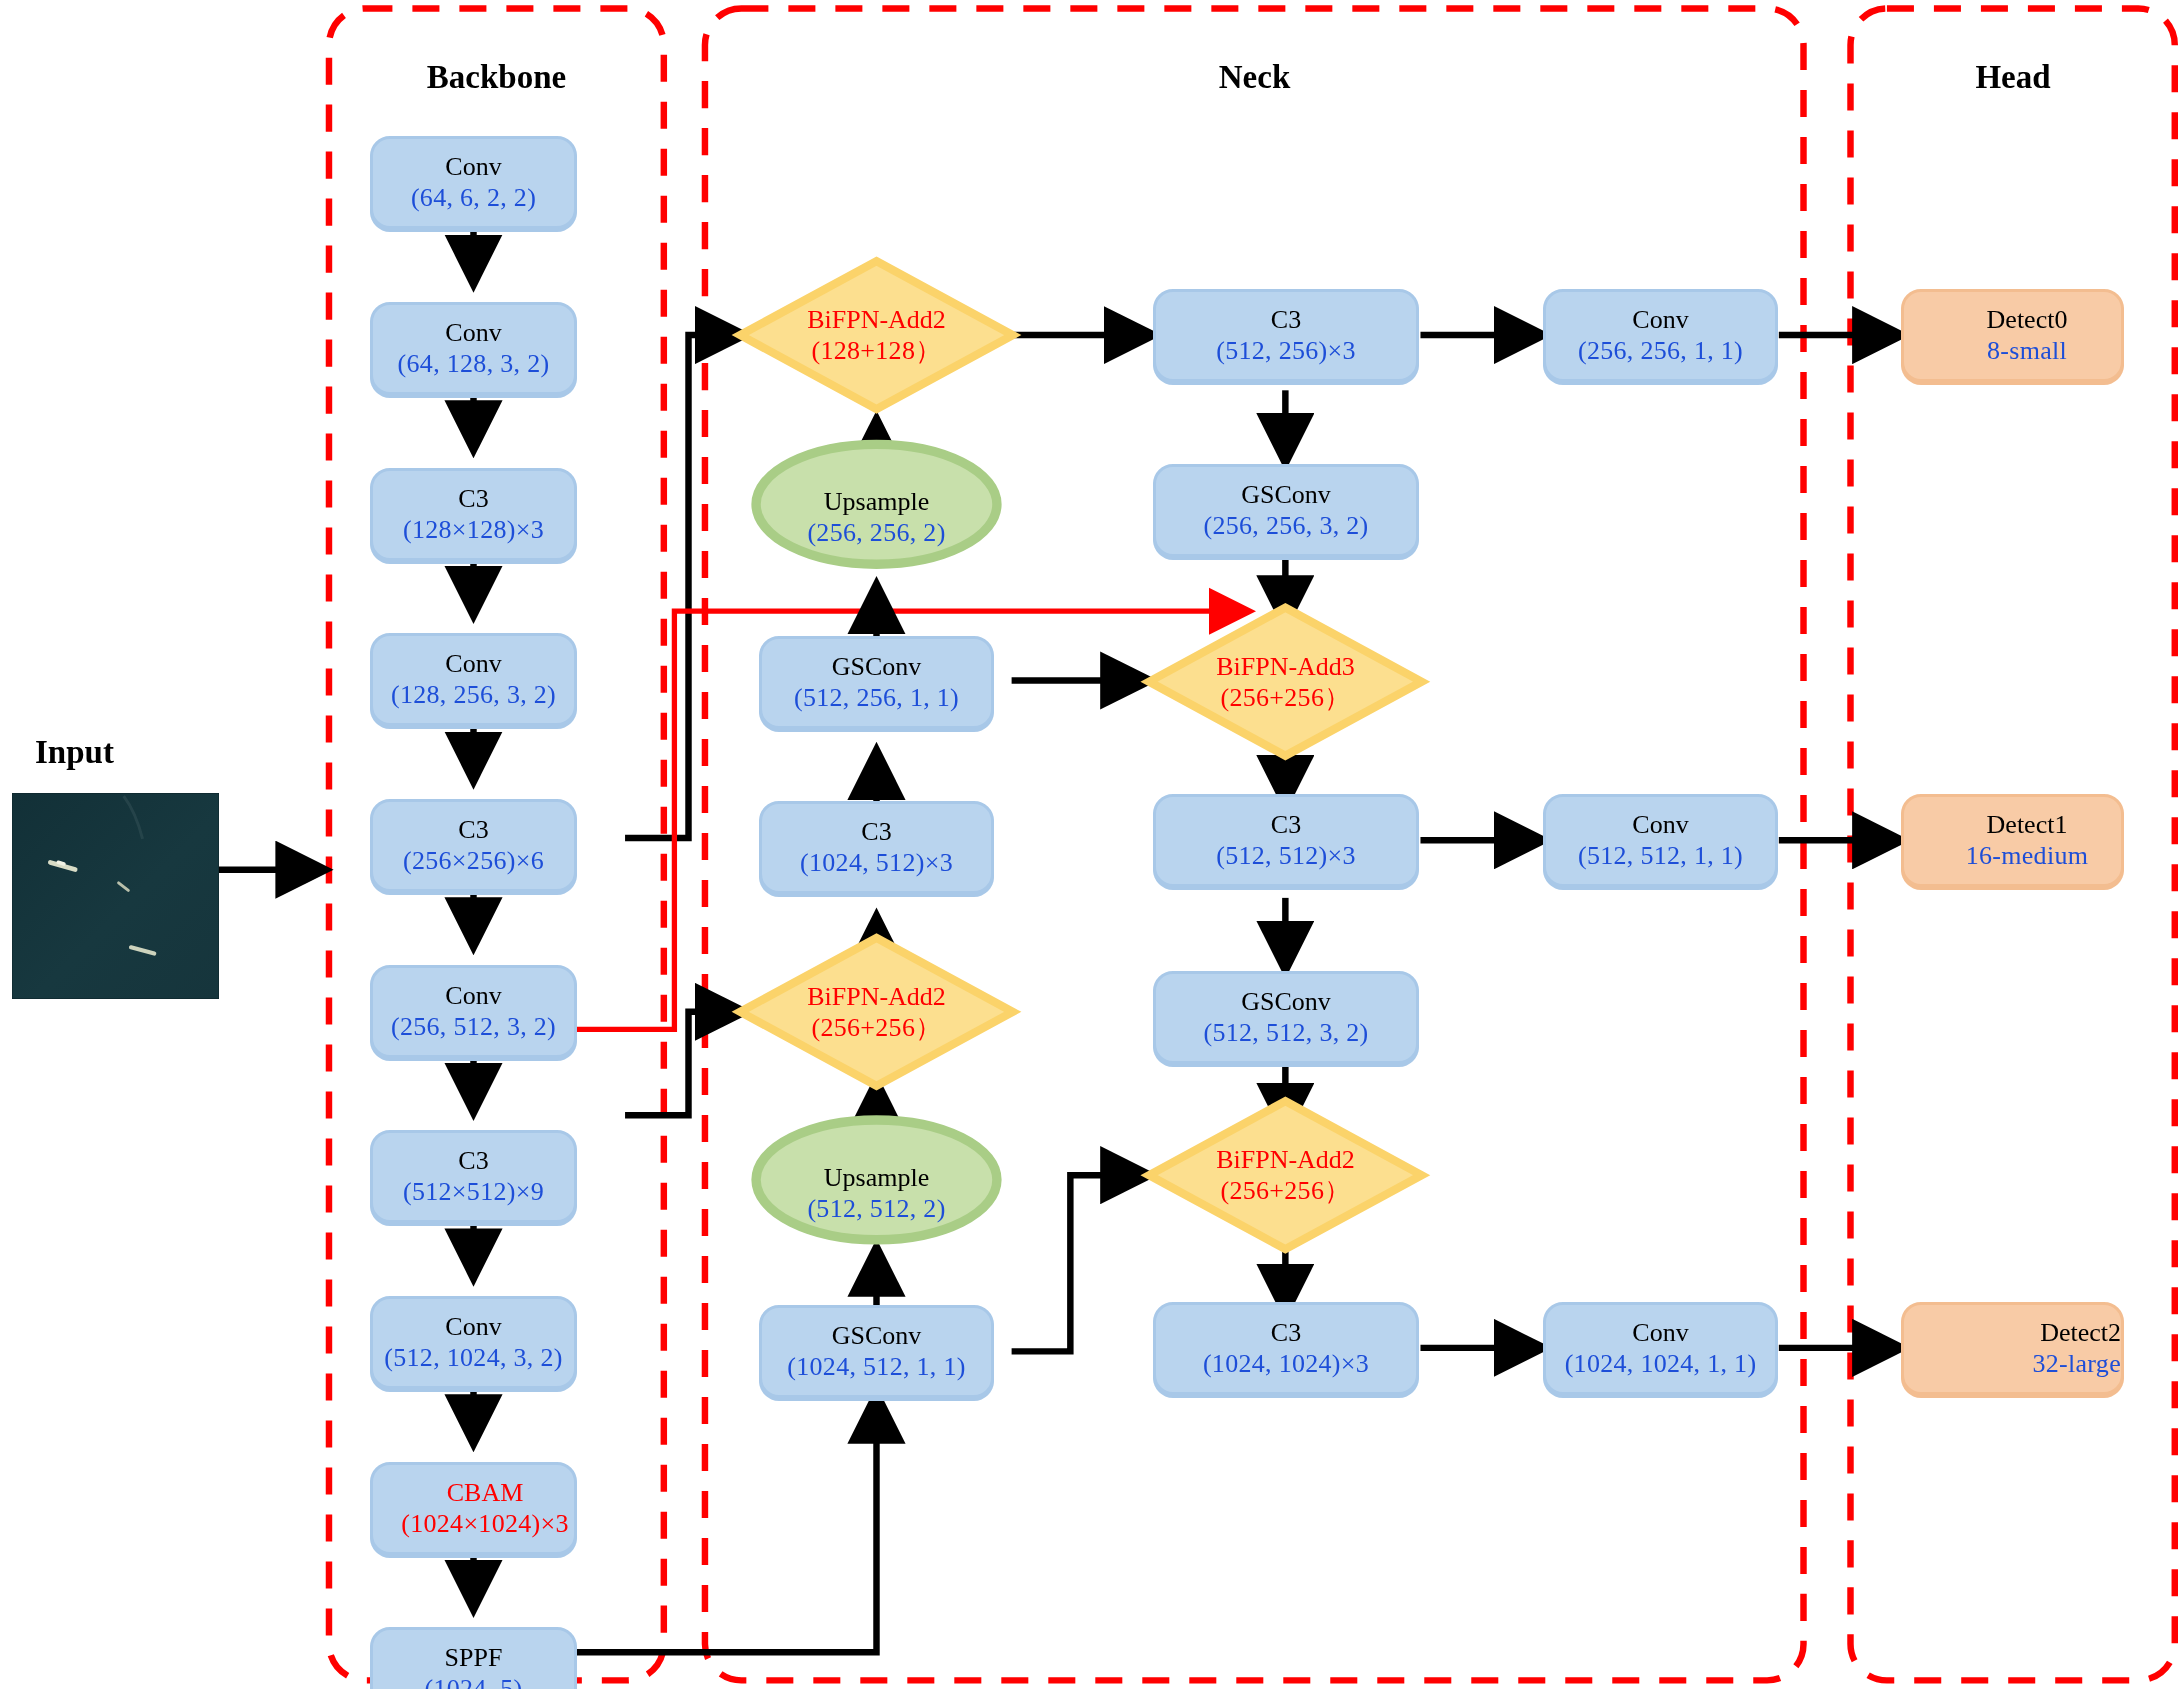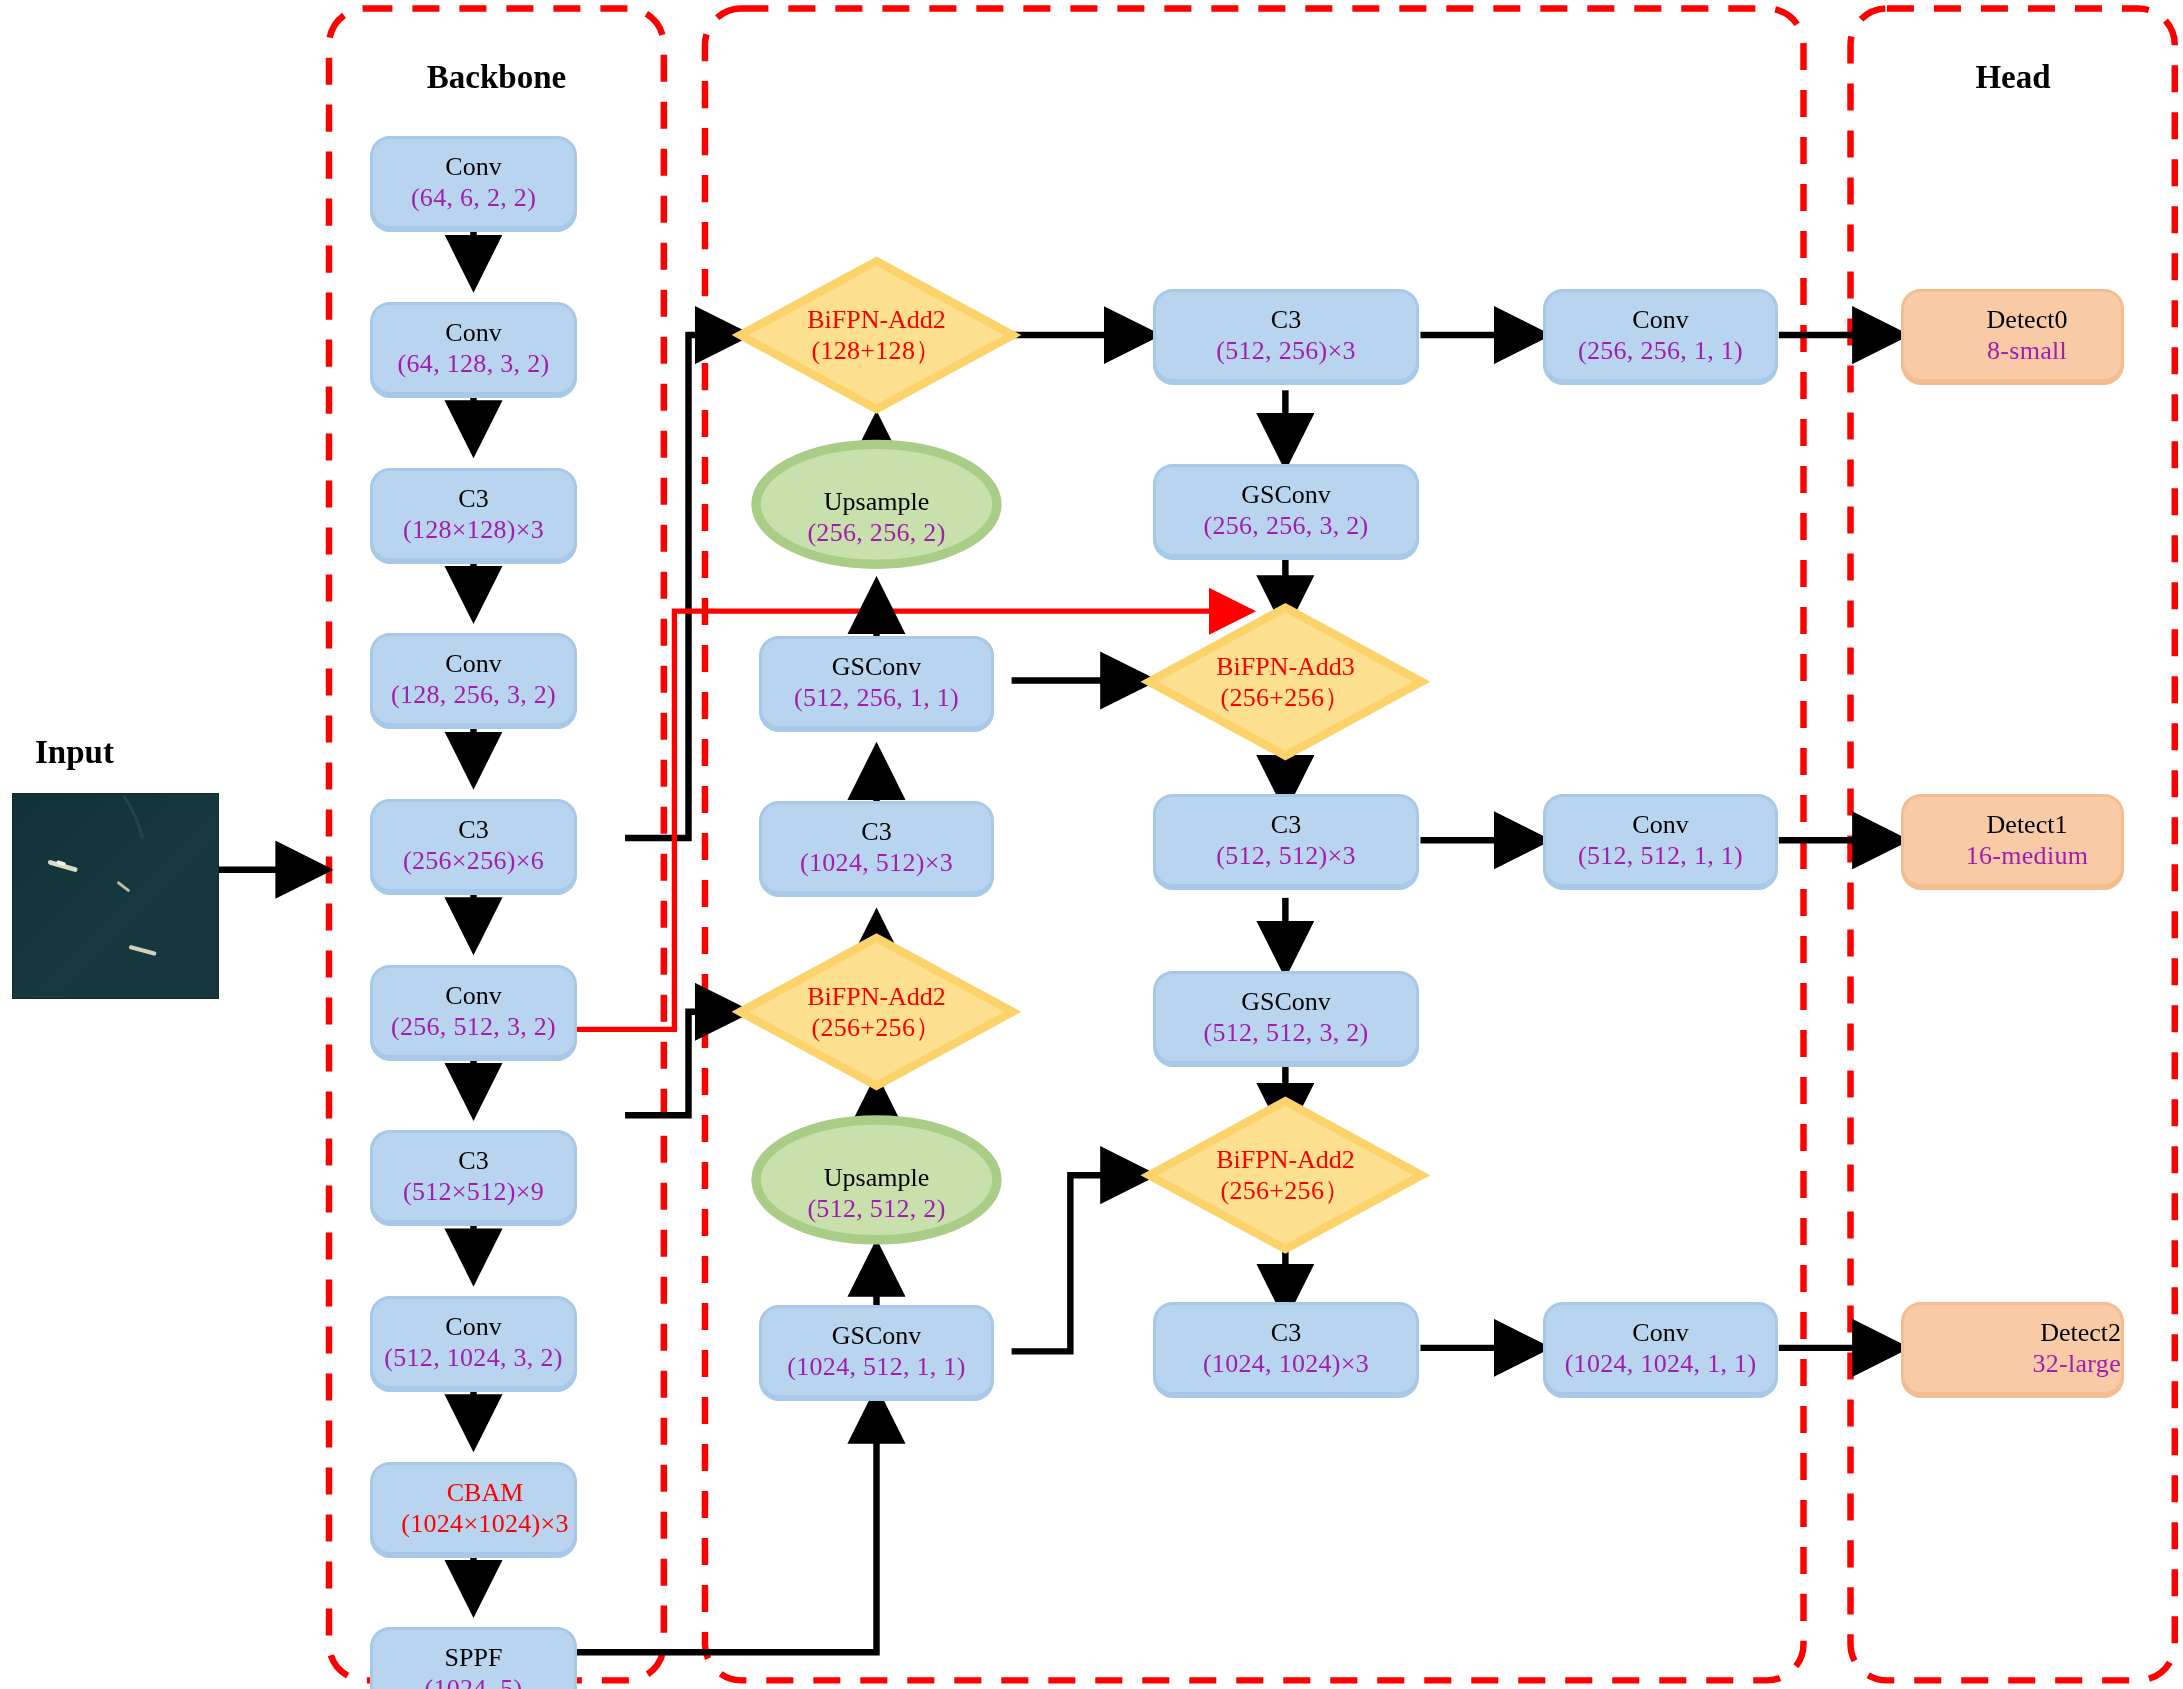--- a/index.html
+++ b/index.html
@@ -5,21 +5,21 @@
   html,body{margin:0;padding:0;background:#ffffff;}
   body{width:2183px;height:1690px;font-family:"Liberation Serif",serif;overflow:hidden;}
   #stage{position:relative;width:2183px;height:1690px;background:#fff;}
   svg.layer{position:absolute;left:0;top:0;width:2183px;height:1690px;}
   .node{position:absolute;box-sizing:border-box;display:flex;flex-direction:column;
         align-items:center;justify-content:center;text-align:center;line-height:1.18;}
   .box{background:#b9d4ee;border:3.5px solid #a8c8e8;border-radius:20px;
        box-shadow:0 2.9px 0 0 #a8c8e8;}
   .box.detect{background:#f8cba6;border-color:#f3bd90;box-shadow:0 2.9px 0 0 #f3bd90;padding-left:29px;}
   .lbl1{font-size:26px;color:#000;}
-  .lbl2{font-size:26px;color:#a21caf;letter-spacing:0.3px;}
+  .lbl2{font-size:26px;color:#1d4ed8;letter-spacing:0.3px;}
   .red .lbl1,.red .lbl2{color:#ff0000;}
   .diamond-txt{position:absolute;display:flex;flex-direction:column;align-items:center;
                justify-content:center;text-align:right;line-height:1.2;pointer-events:none;}
   .ell-txt{position:absolute;display:flex;flex-direction:column;align-items:center;
            justify-content:flex-end;text-align:center;line-height:1.2;pointer-events:none;}
   .section-title{position:absolute;font-size:33px;font-weight:bold;color:#000;
                  text-align:center;font-family:"Liberation Serif",serif;}
   .inputlabel{position:absolute;font-size:33px;font-weight:bold;color:#000;text-align:left;}
   .inputimg{position:absolute;border:0;}
 </style>
@@ -109,20 +109,21 @@
       <polygon points="2188,1874 2420,2000 2188,2126 1956,2000" fill="#fcdf8f" stroke="#fbd36a" stroke-width="14"></polygon>
     </g>
 
     <g>
       <ellipse cx="1492" cy="858" rx="205" ry="102" fill="#c8e0ab" stroke="#a9cd86" stroke-width="16"></ellipse>
       <ellipse cx="1492" cy="2008" rx="205" ry="102" fill="#c8e0ab" stroke="#a9cd86" stroke-width="16"></ellipse>
     </g>
   </svg>
 
   <div class="section-title" style="left:329px;top:59px;width:335px;">Backbone</div>
+  <div class="section-title" style="left:705px;top:59px;width:1099px;">Neck</div>
   <div class="section-title" style="left:1851px;top:59px;width:324px;">Head</div>
 
   <div class="inputlabel" style="left:35px;top:734px;width:188px;">Input</div>
   <div class="inputimg" style="left:11.8px;top:793px;width:207px;height:206px;overflow:hidden;
               background:#16353c;">
     <svg width="207" height="206" viewBox="0 0 352 350">
       <defs>
         <linearGradient id="sea" x1="0" y1="0" x2="1" y2="1">
           <stop offset="0%" stop-color="#123037"></stop>
           <stop offset="55%" stop-color="#17383f"></stop>

